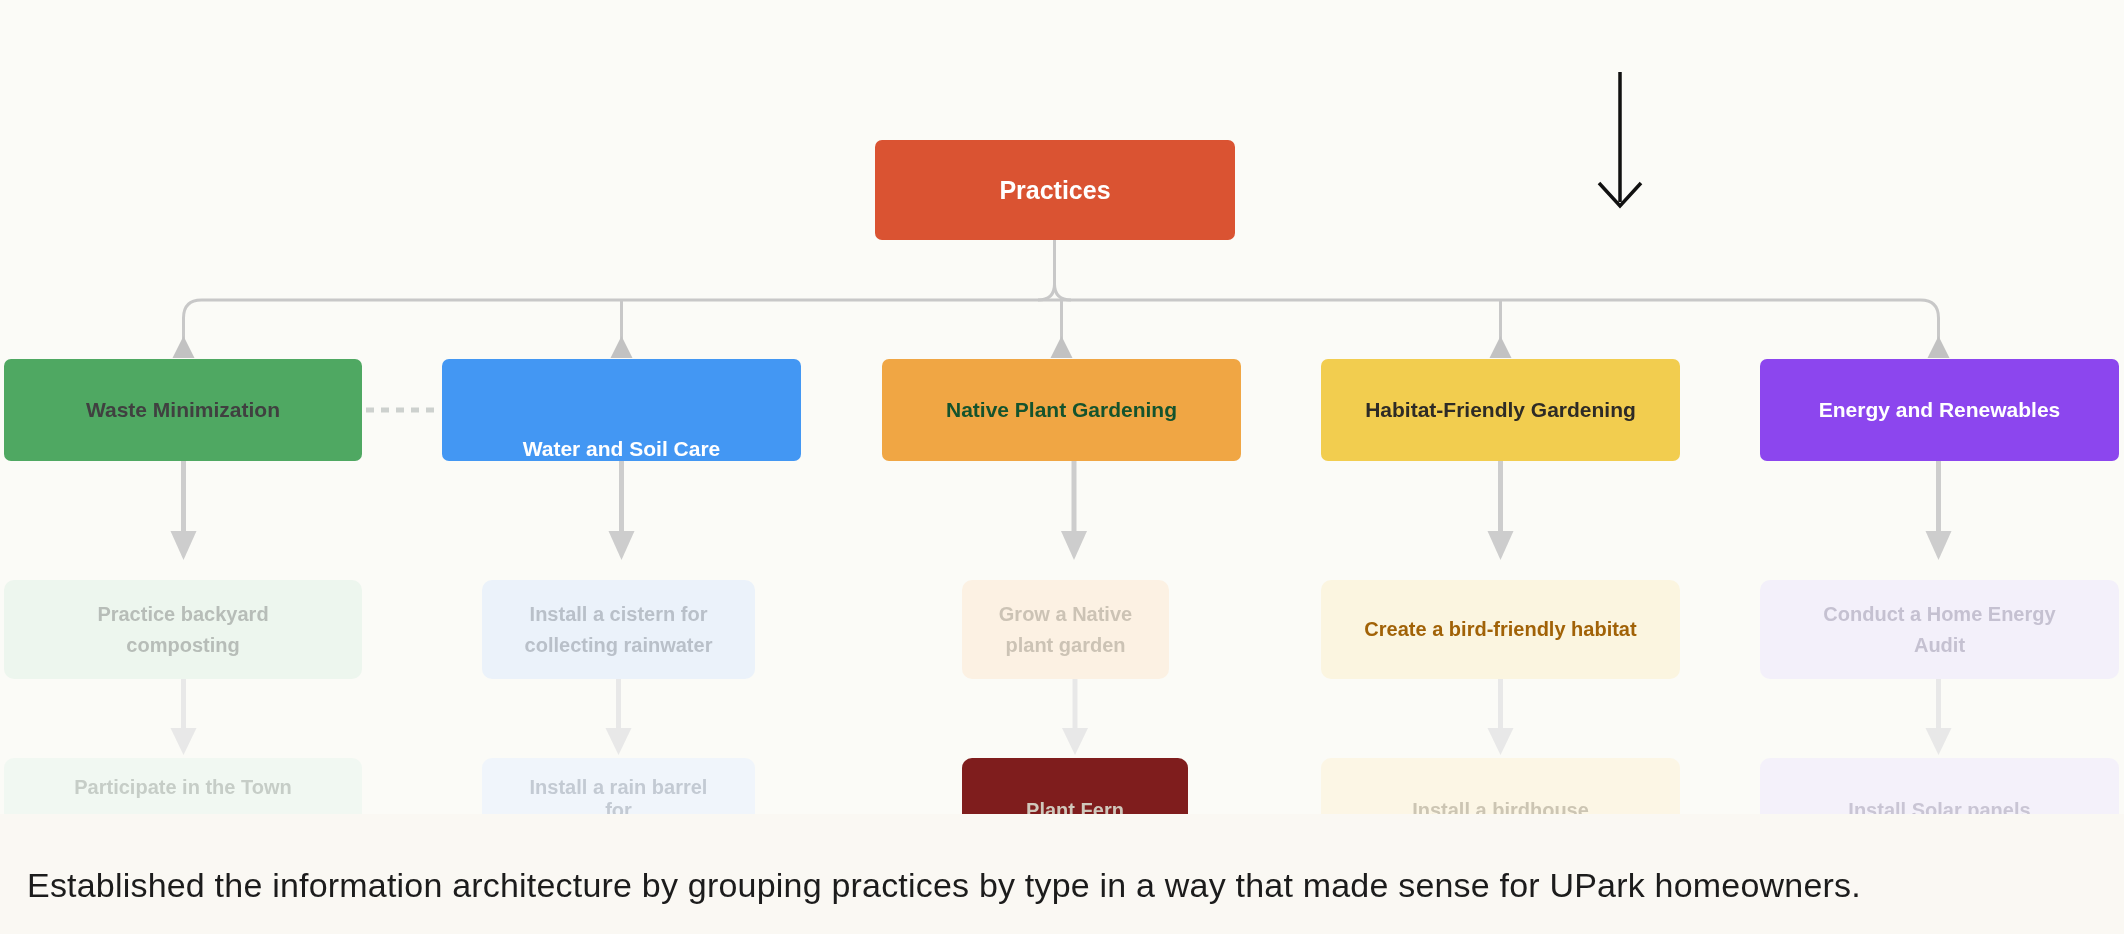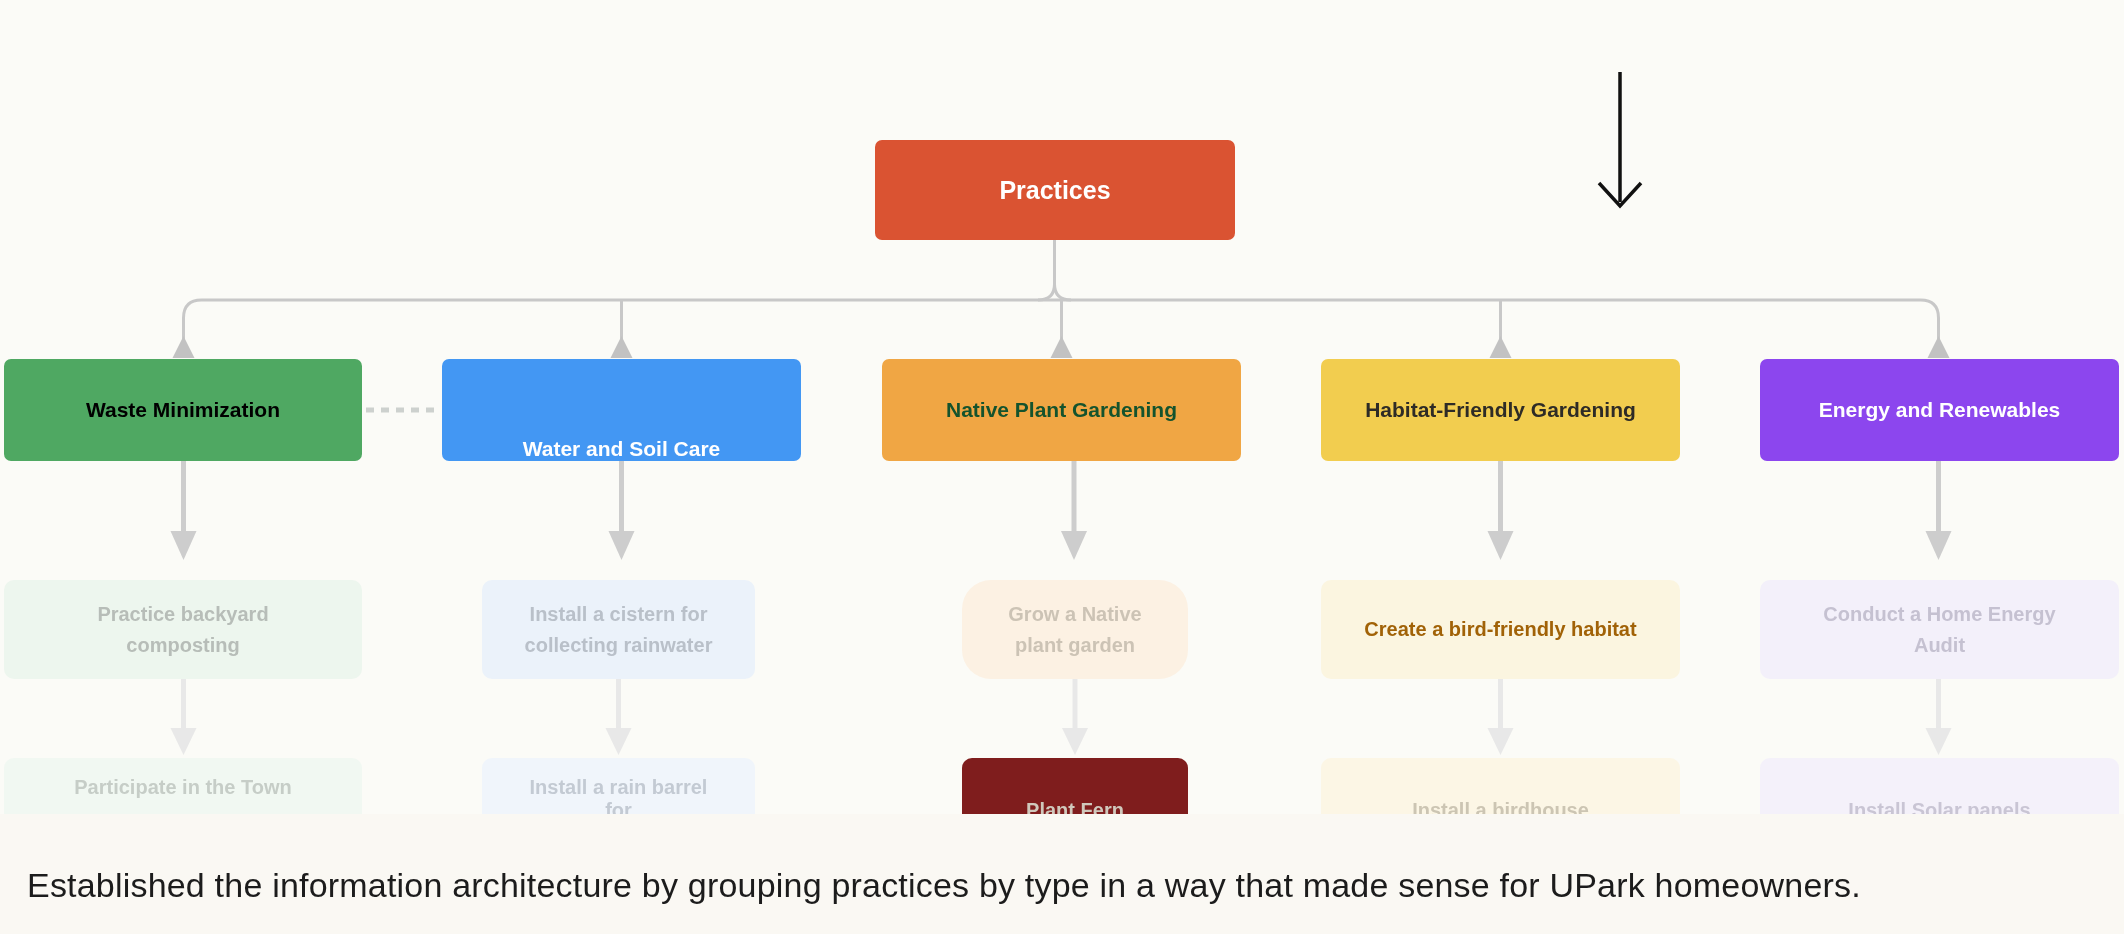--- a/index.html
+++ b/index.html
@@ -29,21 +29,21 @@
   .root{left:875px;top:140px;width:360px;height:100px;font-size:25px;}
   .r2{top:359px;height:102px;font-size:21px;}
   .r3{top:580px;height:99px;font-size:20px;border-radius:10px;line-height:31px;}
   .r4{top:758px;height:92px;font-size:20px;border-radius:10px;align-items:flex-start;}
   .c1{left:4px;width:358px;}
   .c2{left:442px;width:359px;}
   .c3{left:882px;width:359px;}
   .c4{left:1321px;width:359px;}
   .c5{left:1760px;width:359px;}
   .r3.c2{left:482px;width:273px;}
-  .r3.c3{left:962px;width:226px;border-radius:29px;}
+  .r3.c3{left:962px;width:207px;}
   .r4.c2{left:482px;width:273px;}
   .r4.c3{left:962px;width:226px;}
   .r4 .lbl{display:block;}
   .r4.c1 .lbl,.r4.c2 .lbl{margin-top:18px;}
   .r4.c3 .lbl,.r4.c4 .lbl,.r4.c5 .lbl{margin-top:41px;}
   .caption{
     position:absolute;left:27px;top:866px;
     font-size:34px;font-weight:300;
     color:#1c1c1c;
     white-space:nowrap;
@@ -107,21 +107,21 @@
 
   <svg class="connectors" width="60" height="145" viewBox="0 0 60 145" style="left:1590px;top:68px;">
     <path d="M30 4 V134" stroke="#111111" stroke-width="3.5" fill="none"></path>
     <path d="M9 115 L30 138 L51 115" stroke="#111111" stroke-width="3.5" fill="none"></path>
   </svg>
 
   <div class="node root" style="background-color: rgb(218, 83, 50); color: rgb(255, 255, 255);">
     <span class="lbl">Practices</span>
   </div>
 
-  <div class="node r2 c1" style="background-color: rgb(79, 168, 98); color: #000000;">
+  <div class="node r2 c1" style="background-color: rgb(79, 168, 98); color: #404040;">
     <span class="lbl">Waste Minimization</span>
   </div>
   <div class="node r2 c2" style="background-color: rgb(67, 151, 243); color: rgb(255, 255, 255); align-items: flex-end;">
     <span class="lbl">Water and Soil Care</span>
   </div>
   <div class="node r2 c3" style="background-color: rgb(240, 166, 68); color: #14532d;">
     <span class="lbl">Native Plant Gardening</span>
   </div>
   <div class="node r2 c4" style="background-color: rgb(242, 205, 79); color: rgb(46, 43, 38); justify-content: center;">
     <span class="lbl">Habitat-Friendly Gardening</span>

